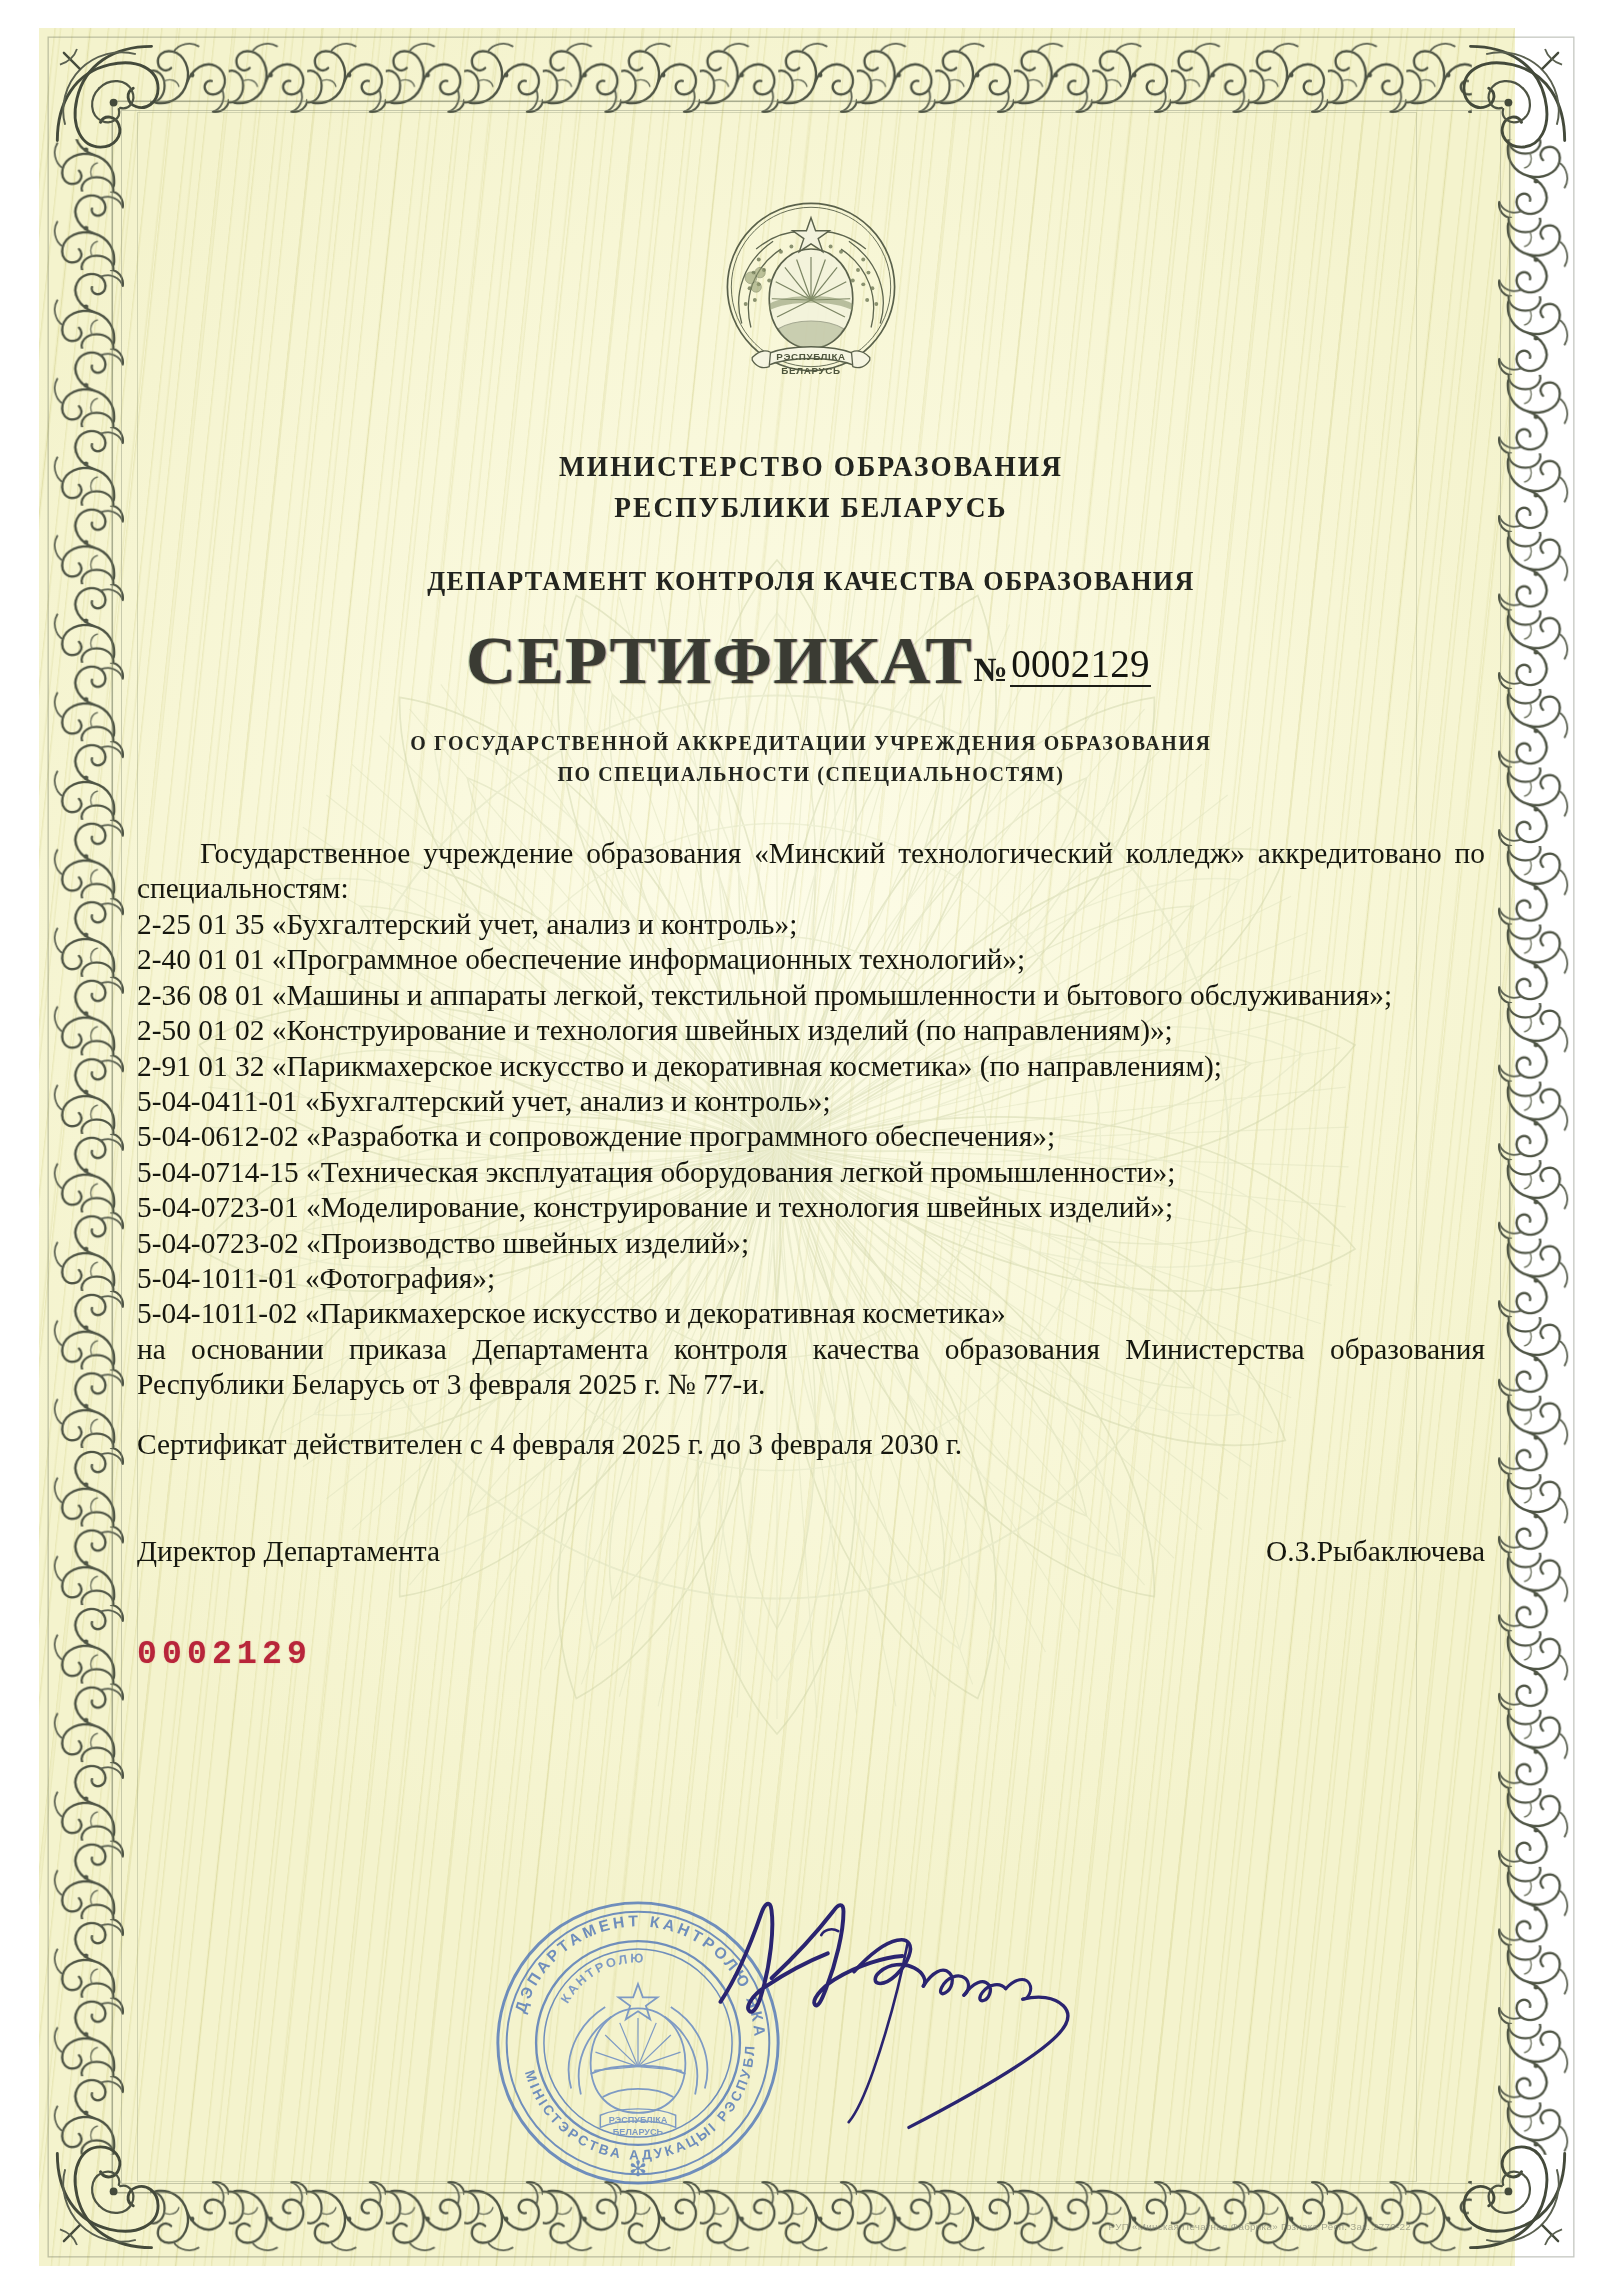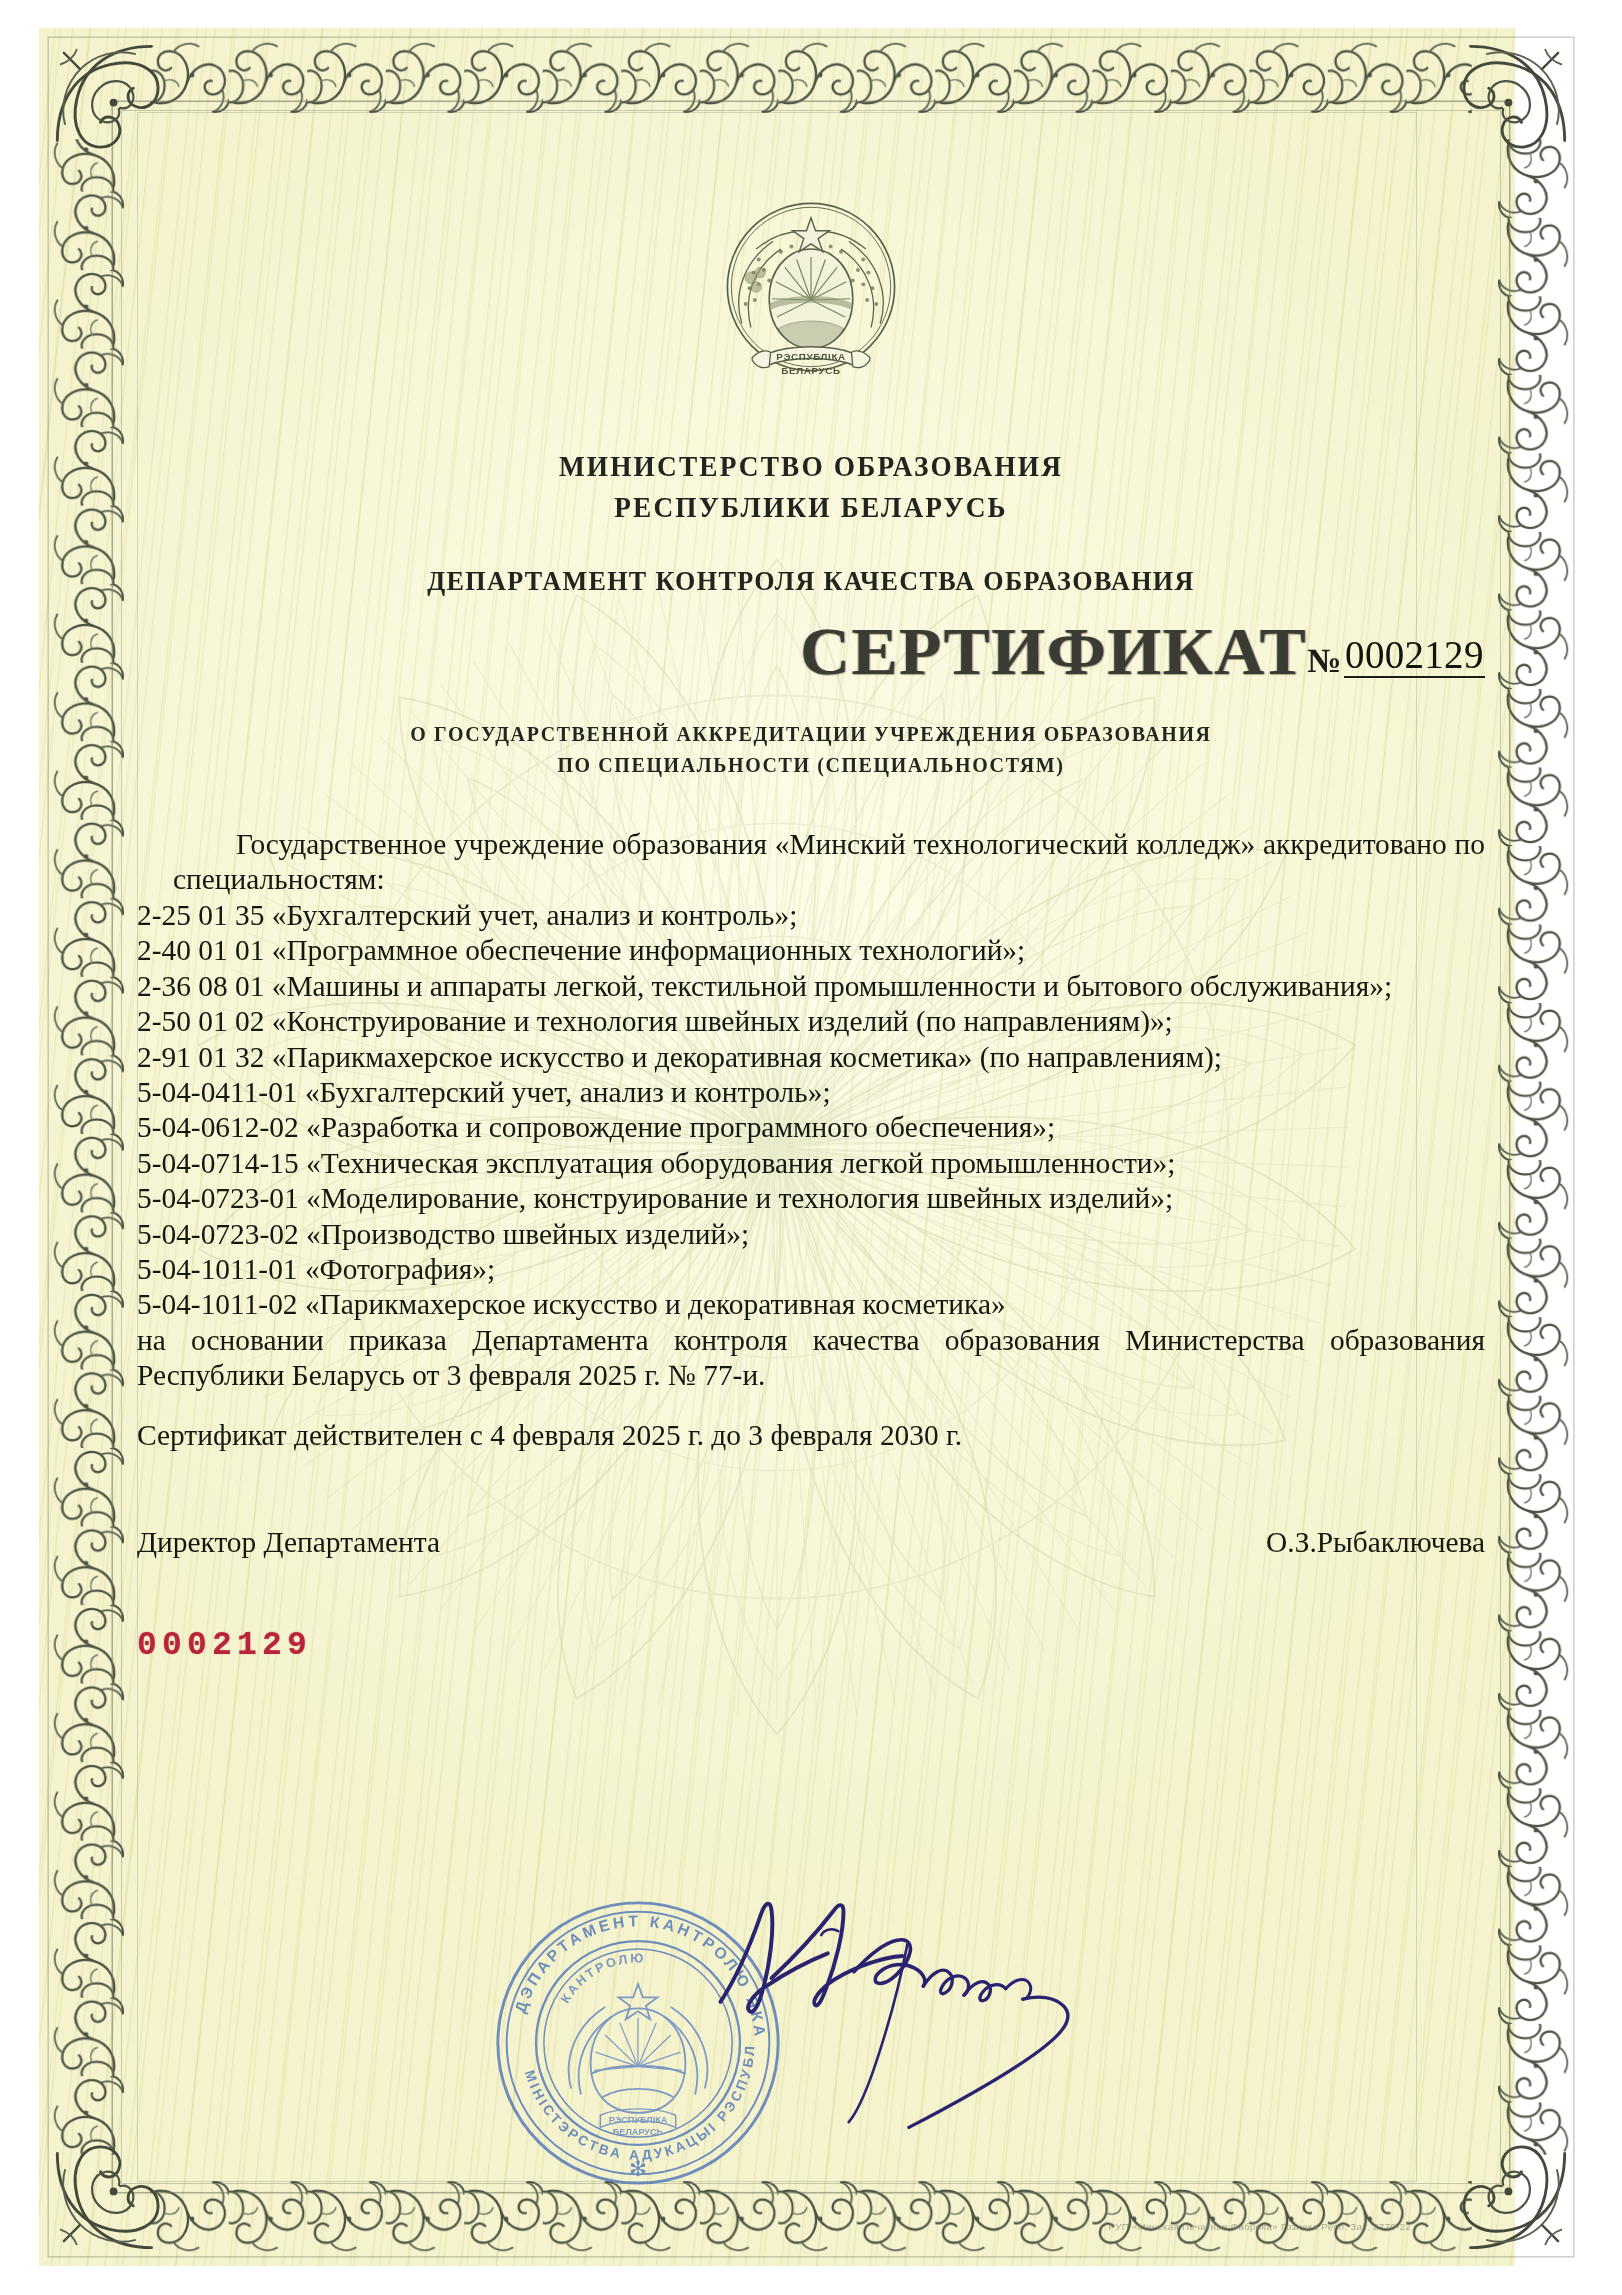--- a/index.html
+++ b/index.html
@@ -60,22 +60,22 @@
     font-size:29.4px;font-weight:700;letter-spacing:2.3px;color:#22241f;line-height:1.40;
     transform:scaleX(.93);
   }
   .dept{
     text-align:center;margin-top:37px;
     font-size:27.5px;font-weight:700;letter-spacing:1.4px;color:#22241f;
     transform:scaleX(.95);
   }
 
   .title-row{
-    display:flex;align-items:flex-end;justify-content:flex-end;
-    margin-top:20px;gap:5.2px;
+    display:flex;align-items:flex-end;justify-content:center;
+    margin-top:29px;gap:5.2px;
   }
   .big-title{
     font-family:"Liberation Serif",serif;
     font-size:68px;font-weight:700;letter-spacing:1.3px;
     color:#3a3b33;
     transform:scaleX(1.02);
     text-shadow:
        1.3px 0 0 rgba(120,60,120,.28),
       -1.3px 0 0 rgba(40,110,90,.24),
        0 1.3px 0 rgba(170,140,60,.22),
@@ -94,21 +94,21 @@
     font-size:21px;font-weight:700;letter-spacing:1.7px;color:#23251f;line-height:1.48;
     transform:scaleX(.95);
   }
 
   .body{
     margin-top:46px;
     font-size:29.4px;color:#16170f;line-height:1.205;
     text-align:justify;text-justify:inter-word;
   }
   .body p{margin:0;}
-  .lead{text-indent:63px;padding-left:36px;}
+  .lead{text-indent:63px;}
   .spec{margin-left:63px;text-indent:0;}
   .closing{margin-top:0;}
 
   .validity{
     margin-top:24px;font-size:29.4px;color:#16170f;line-height:1.2;
   }
 
   .sign-row{
     position:relative;margin-top:73px;display:flex;align-items:flex-end;
     font-size:29.4px;color:#16170f;

